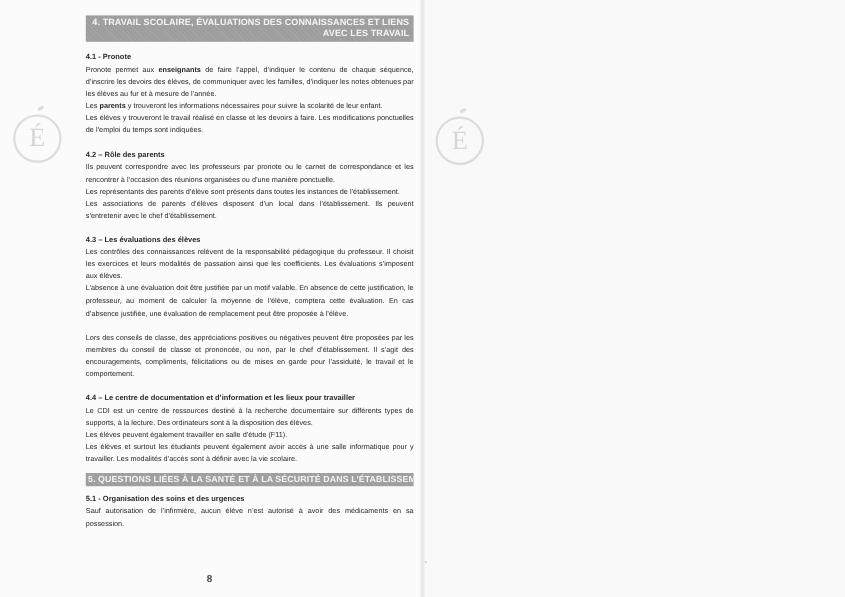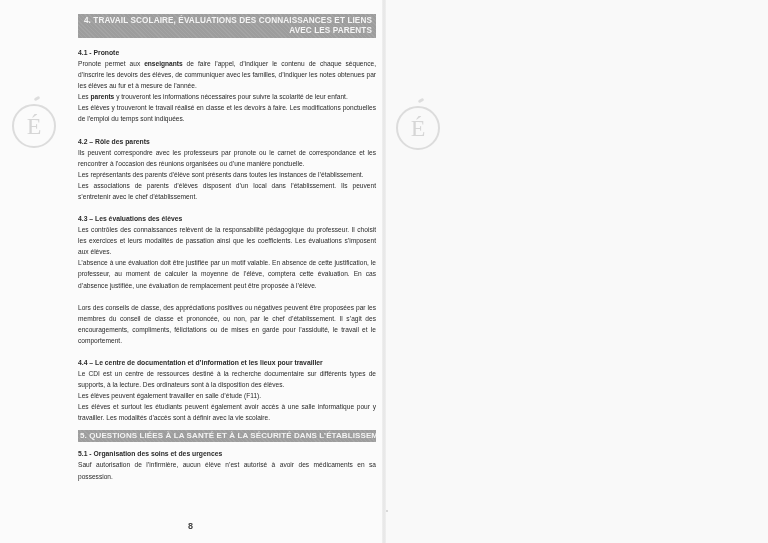--- a/index.html
+++ b/index.html
@@ -53,21 +53,21 @@
 <div class="spread">
 
   <div class="page left">
     <div class="logo">
         <span>É</span>
       </div>
 
     <div class="content">
       <div class="banner b4">
         <div>4. TRAVAIL SCOLAIRE, ÉVALUATIONS DES CONNAISSANCES ET LIENS</div>
-        <div>AVEC LES PARENTS</div>
+        <div>AVEC LES TRAVAIL</div>
       </div>
 
       <h3>4.1 - Pronote</h3>
       <p><span>Pronote permet aux </span><span class="strong">enseignants</span><span> de faire l’appel, d’indiquer le contenu de chaque séquence, d’inscrire les devoirs des élèves, de communiquer avec les familles, d’indiquer les notes obtenues par les élèves au fur et à mesure de l’année.</span></p>
       <p><span>Les </span><span class="strong">parents</span><span> y trouveront les informations nécessaires pour suivre la scolarité de leur enfant.</span></p>
       <p>Les élèves y trouveront le travail réalisé en classe et les devoirs à faire. Les modifications ponctuelles de l’emploi du temps sont indiquées.</p>
       <div class="gap"></div>
 
       <h3>4.2 – Rôle des parents</h3>
       <p>Ils peuvent correspondre avec les professeurs par pronote ou le carnet de correspondance et les rencontrer à l’occasion des réunions organisées ou d’une manière ponctuelle.</p>

